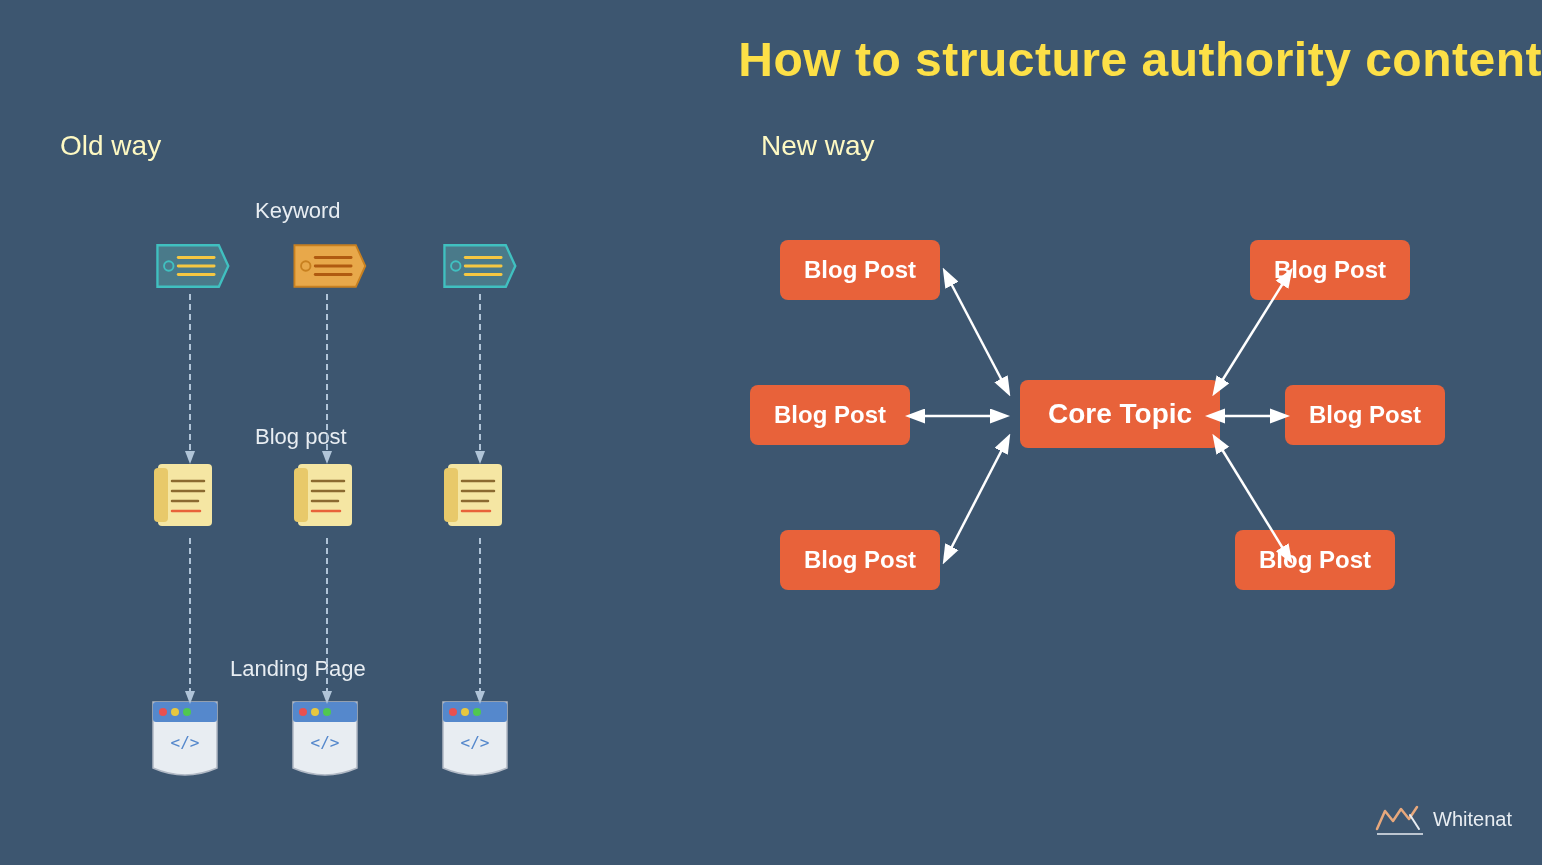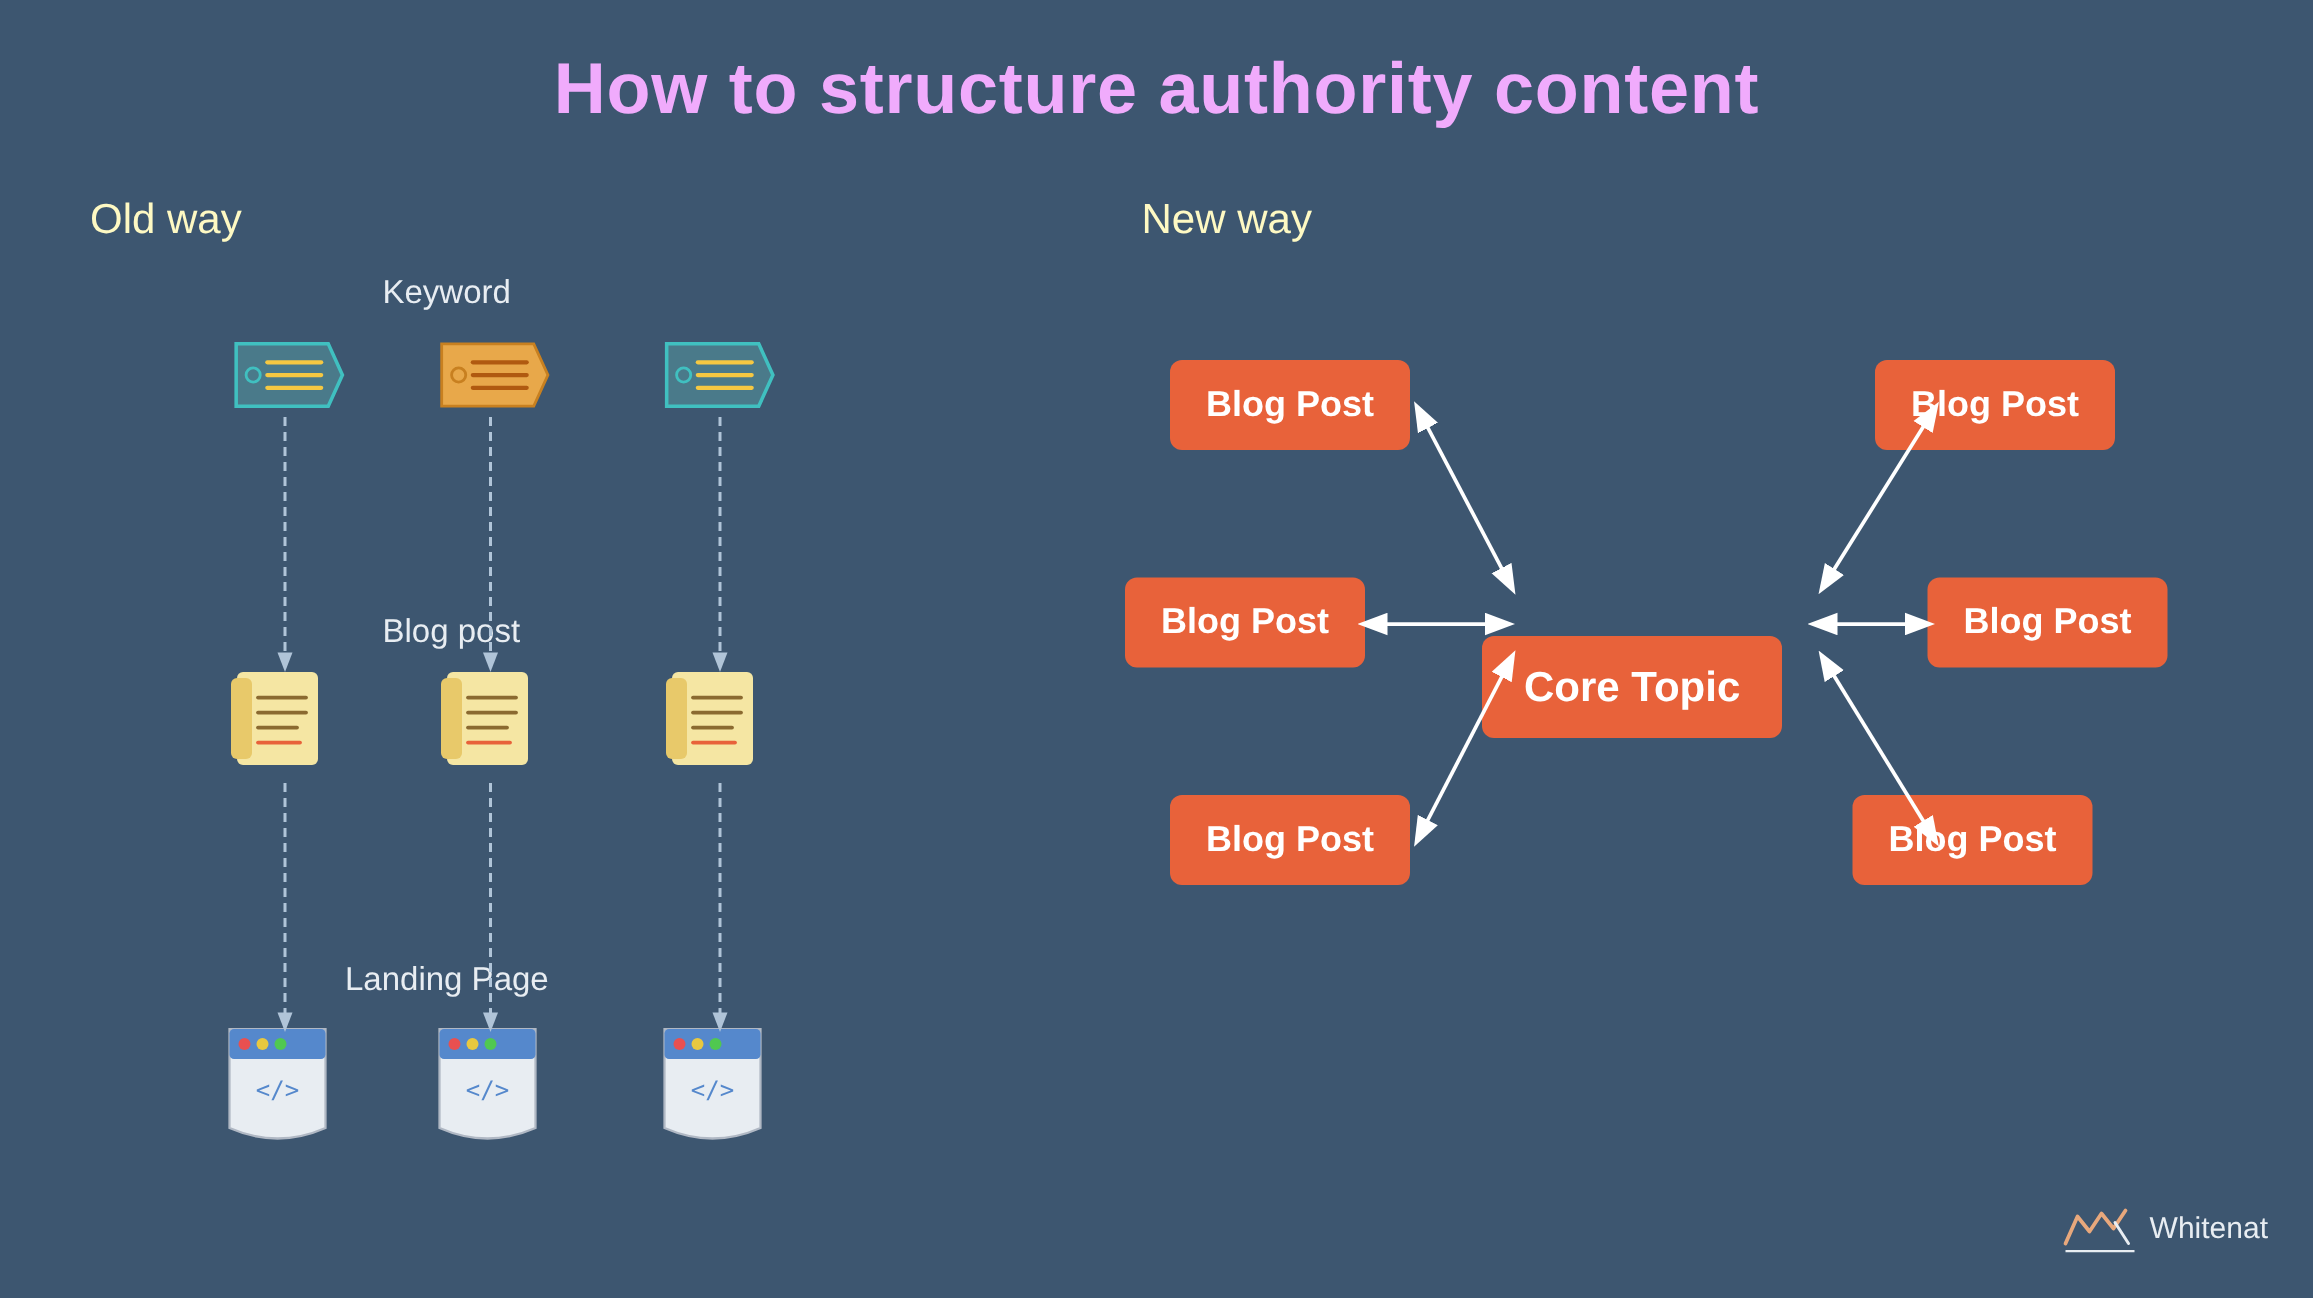--- a/index.html
+++ b/index.html
@@ -7,43 +7,43 @@
     body {
       width: 1542px;
       height: 865px;
       background-color: #3d5670;
       font-family: 'Segoe UI', Arial, sans-serif;
       overflow: hidden;
       position: relative;
     }
 
     .main-title {
-      text-align: center;
-      color: #f0abfc;
+      text-align: right;
+      color: #fde047;
       font-size: 48px;
       font-weight: 600;
       padding-top: 32px;
       letter-spacing: 0.5px;
     }
 
     .section-label {
       color: #fef9c3;
       font-size: 28px;
       font-weight: 400;
       position: absolute;
       text-align: center;
     }
 
     #label-old { top: 130px; left: 60px; }
     #label-new { top: 130px; left: 730px; margin-left: 31px; }
 
     
     .old-way-container {
       position: absolute;
-      top: 160px;
+      top: 176px;
       left: 60px;
       width: 580px;
       height: 680px;
     }
 
     
     .keyword-label {
       position: absolute;
       top: 30px;
       left: 200px;
@@ -301,21 +301,21 @@
   </div>
 
   <div class="blog-post-box" style="top:370px; left:50px;">
     <span>Blog Post</span>
   </div>
 
   <div class="blog-post-box" style="top:370px; left:505px;">
     <span>Blog Post</span>
   </div>
 
-  <div class="core-topic-box" style="top:220px; left:258px;margin-top:44px;">
+  <div class="core-topic-box" style="top:220px; left:290px;">
     <span>Core Topic</span>
   </div>
 
   <svg style="position:absolute; top:0; left:0; width:780px; height:530px; pointer-events:none;" viewBox="0 0 780 530" xmlns="http://www.w3.org/2000/svg">
 
     <defs>
       <marker id="arrow-end" markerWidth="8" markerHeight="8" refX="6" refY="3" orient="auto">
         <path d="M0,0 L0,6 L8,3 z" fill="white"></path>
       </marker>
       <marker id="arrow-start" markerWidth="8" markerHeight="8" refX="2" refY="3" orient="auto">

